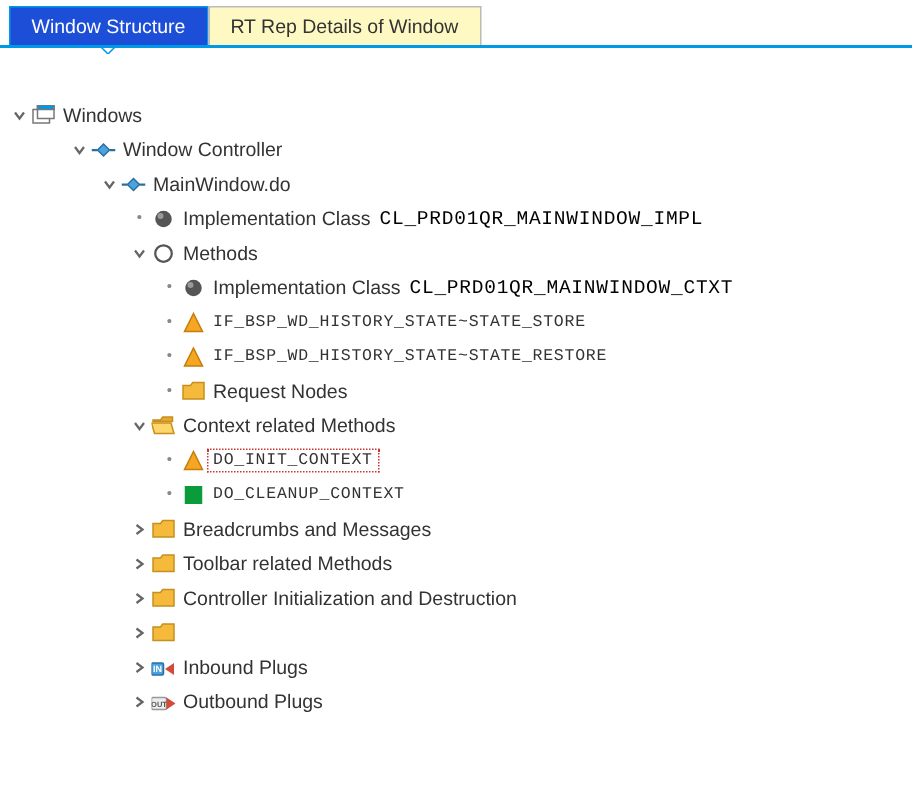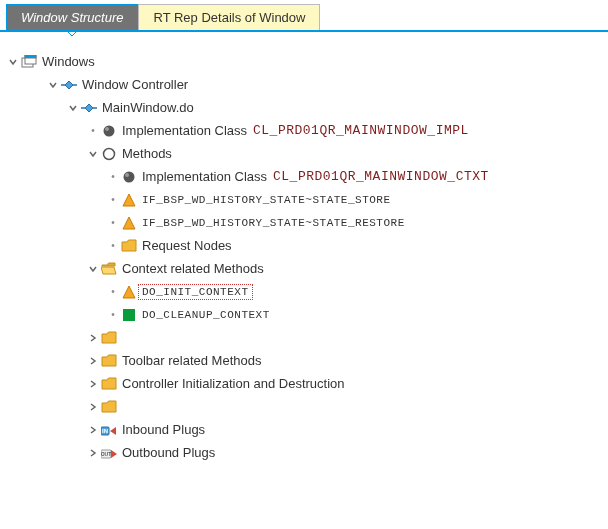--- a/index.html
+++ b/index.html
@@ -22,37 +22,37 @@
     padding: 5px 14px 5px 14px;
     font-size: 13px;
     border: 1px solid #bbb;
     border-bottom: none;
     background: #fef9c3;
     color: #333;
     position: relative;
     cursor: pointer;
   }
   .tab.active {
-    background: #737373;
+    background: #1d4ed8;
     color: #fff;
     border-color: #0099e6;
-    font-style: italic;
   }
   .tab-below-marker {
     position: absolute;
     left: 0; right: 0;
     height: 6px;
     bottom: -6px;
     display: flex;
     justify-content: center;
   }
   .tab-below-marker svg { display:block; }
 
   .tree {
     padding: 18px 6px 6px 6px;
+    margin-top: 15px;
   }
   .row {
     display: flex;
     align-items: center;
     height: 23px;
     white-space: nowrap;
   }
   .indent { display:inline-block; }
   .twisty {
     width: 14px;
@@ -88,21 +88,21 @@
     letter-spacing: 0.5px;
   }
   .label.selected {
     outline: 1px dotted #c33;
     outline-offset: 1px;
   }
   .value {
     margin-left: 4px;
     font-family: "Courier New", monospace;
     font-size: 13px;
-    color: #7f1d1d;
+    color: #000000;
     letter-spacing: 0.5px;
   }
 </style>
 </head>
 <body>
 
 <div class="tabs">
   <div class="tab active">
     <span>Window Structure</span>
     <div class="tab-below-marker">
@@ -287,20 +287,21 @@
     <span class="twisty">
       <svg width="10" height="10">
           <polyline points="3,2 7,5 3,8" fill="none" stroke="#666" stroke-width="1.5"></polyline>
         </svg>
     </span>
     <span class="ico">
       <svg width="16" height="13">
           <path d="M1 3 L6 3 L7.5 1 L15 1 L15 12 L1 12 Z" fill="#f5b93c" stroke="#c6901d"></path>
         </svg>
     </span>
+    <span class="label">Breadcrumbs and Messages</span>
   </div>
 
   <div class="row">
     <span class="indent" style="width:80px"></span>
     <span class="twisty">
       <svg width="10" height="10">
           <polyline points="3,2 7,5 3,8" fill="none" stroke="#666" stroke-width="1.5"></polyline>
         </svg>
     </span>
     <span class="ico">

